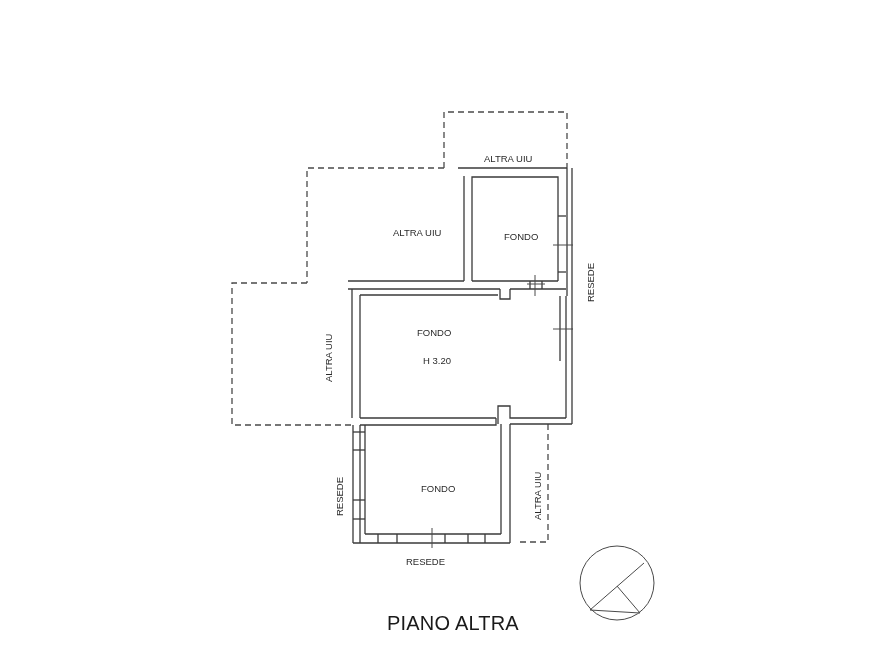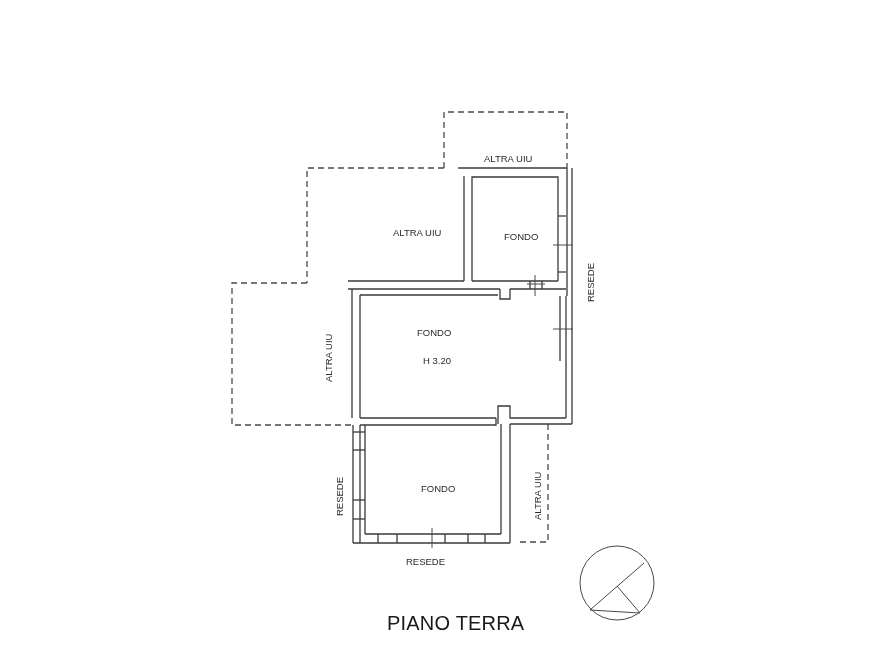--- a/index.html
+++ b/index.html
@@ -90,13 +90,13 @@
   <text class="lbl" transform="translate(594,302) rotate(-90)">RESEDE</text>
 
   <g>
     <circle class="thin" cx="617" cy="583" r="37"></circle>
     <line class="thin" x1="590" y1="610" x2="644" y2="563"></line>
     <line class="thin" x1="617" y1="586" x2="640" y2="613"></line>
     <line class="thin" x1="590" y1="610" x2="640" y2="613"></line>
   </g>
 </svg>
 
-<div class="title">PIANO TERRA</div>
+<div class="title">PIANO ALTRA</div>
 
 </body></html>

